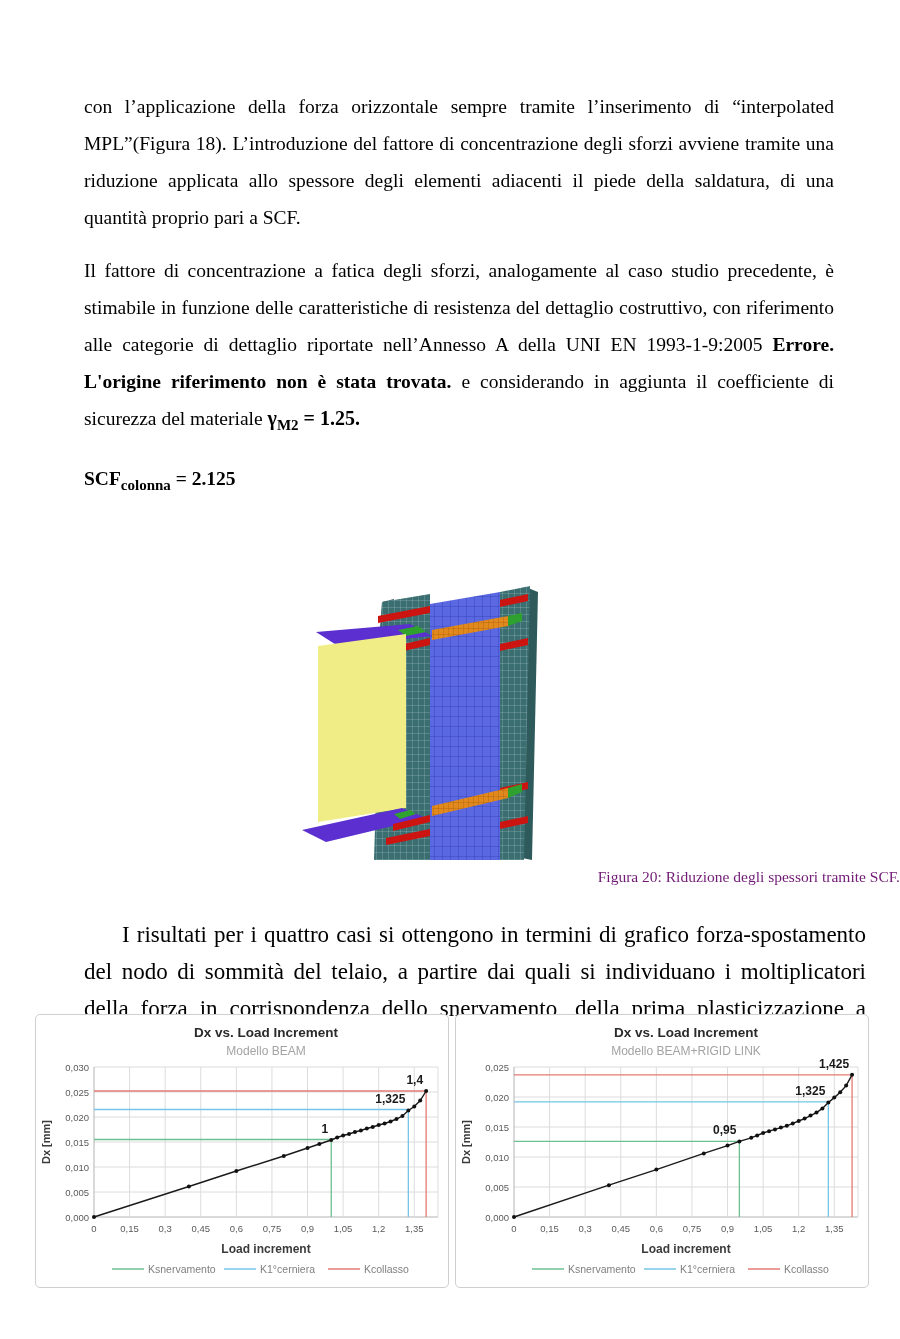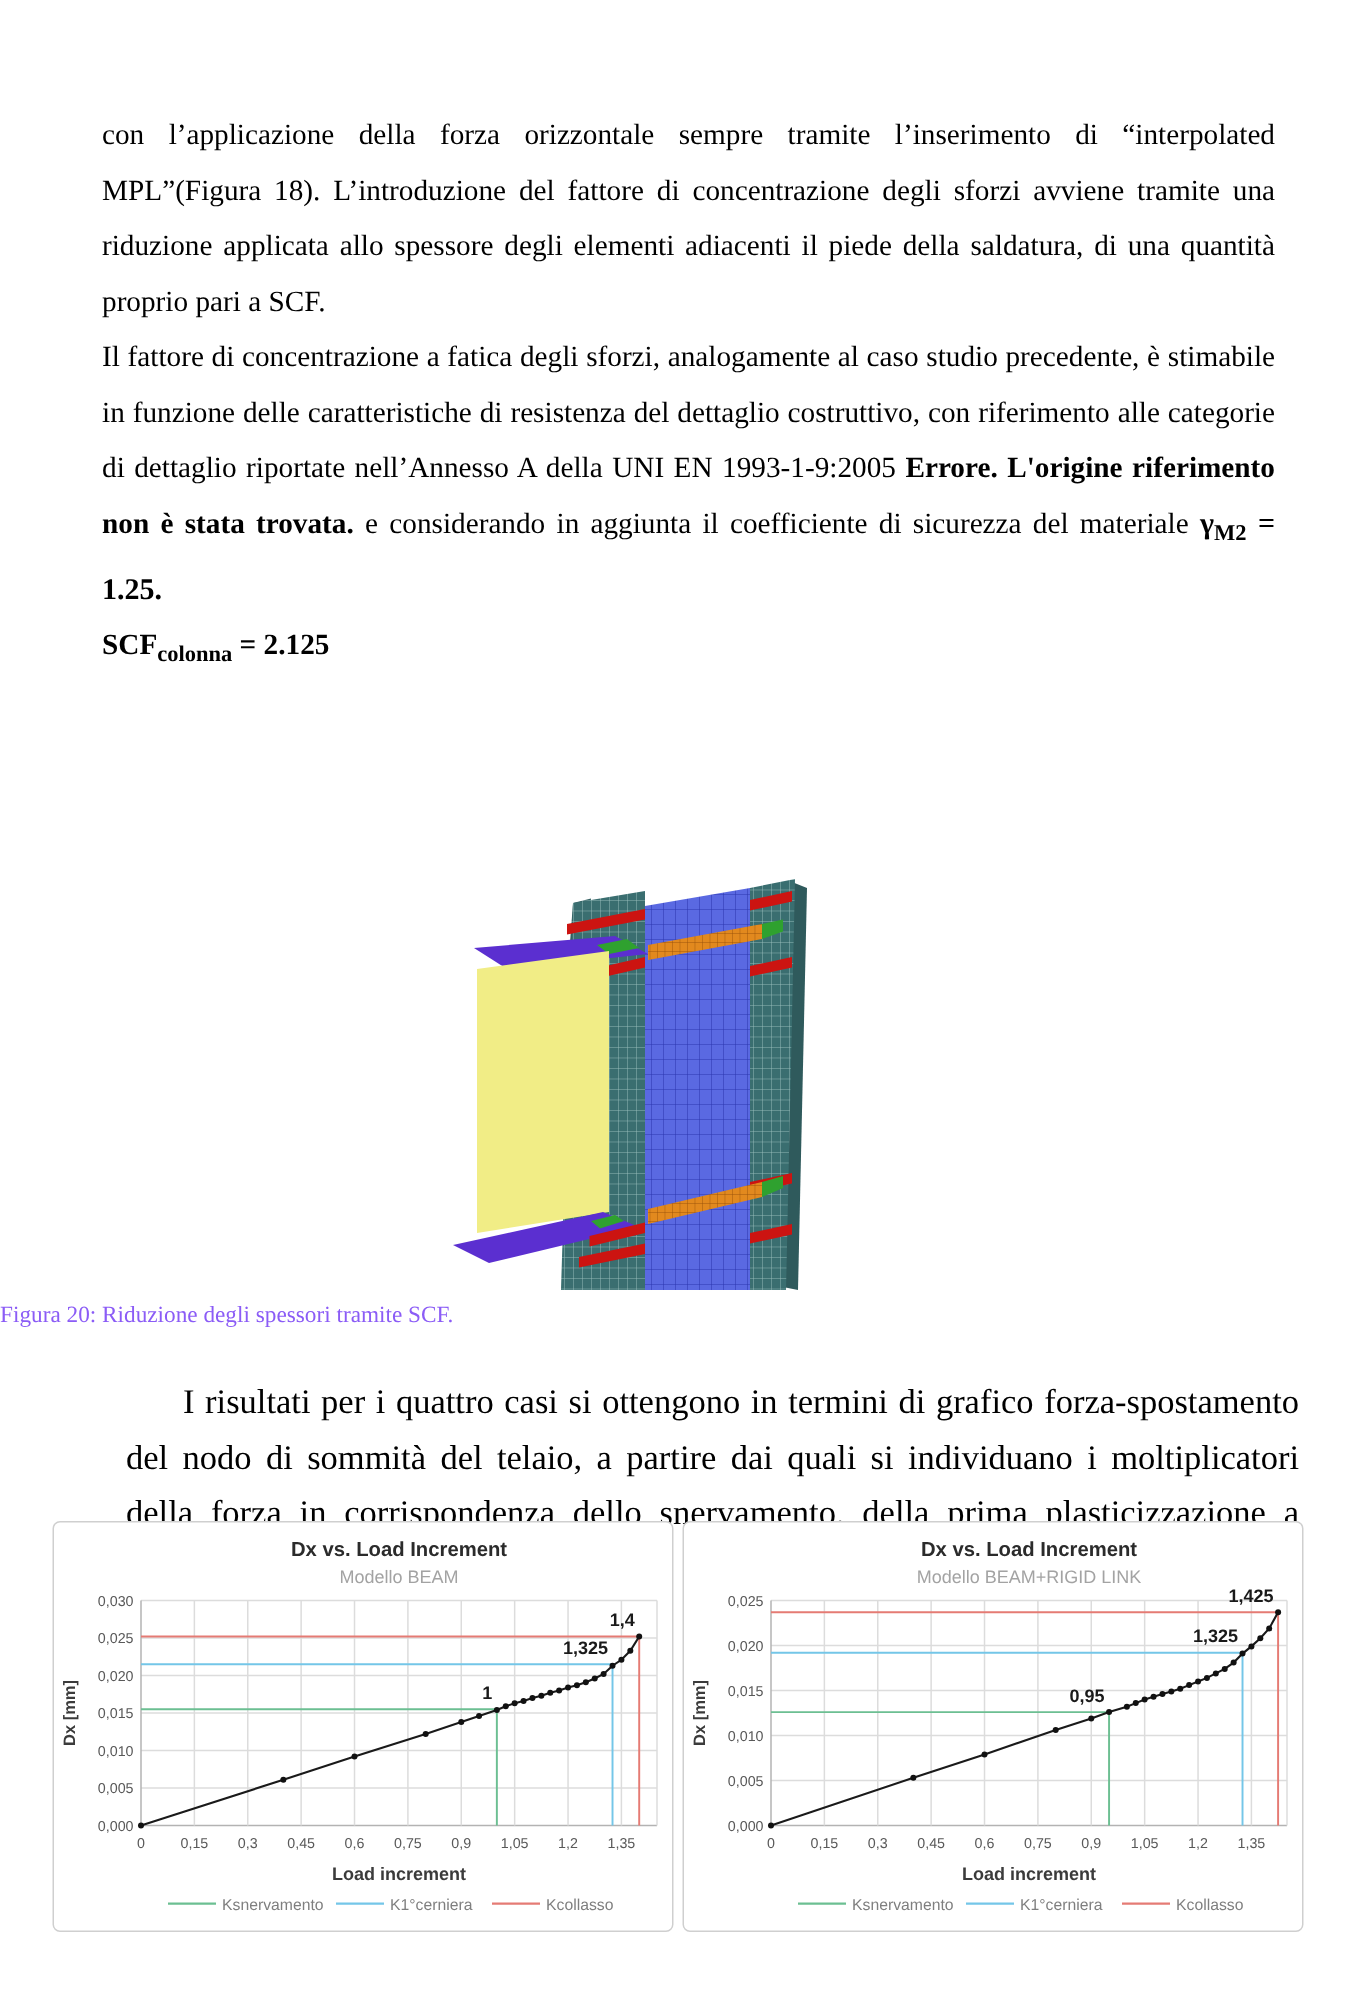--- a/index.html
+++ b/index.html
@@ -1,25 +1,25 @@
 <!DOCTYPE html>
 <html><head>
 <meta charset="utf-8">
 <style>
   html,body{margin:0;padding:0;background:#ffffff;}
   .page{position:relative;width:900px;height:1339px;background:#fff;overflow:hidden;
         font-family:"Liberation Serif",serif;color:#000;}
   .textflow{position:absolute;left:68px;top:72px;width:782px;}
-  .textflow p{margin:0;font-size:19.5px;line-height:37px;text-align:justify;}
+  .textflow p{margin:16px;font-size:19.5px;line-height:37px;text-align:justify;}
   .b{font-weight:bold;}
   .formula{font-size:20px;line-height:37px;font-weight:600;text-align:left;}
   .formula sub,.msub{font-size:15px;font-weight:700;}
   .figwrap{position:absolute;left:298px;top:586px;width:240px;height:274px;}
-  .caption{position:absolute;top:868px;left:0;width:900px;text-align:left;
-           font-size:15.5px;color:#8b5cf6;}
+  .caption{position:absolute;top:868px;left:0;width:900px;text-align:right;
+           font-size:15.5px;color:#701a75;}
   .p4{position:absolute;left:68px;top:900px;width:782px;font-size:23px;line-height:37px;
       text-align:justify;text-indent:38px;margin:16px;}
   .charts{position:absolute;left:35px;top:1014px;display:flex;gap:6px;}
   .chartbox{width:412px;height:272px;border:1px solid #cfcfcf;border-radius:5px;background:#fff;}
   .chartbox svg{display:block;}
   .ctitle{font-family:"Liberation Sans",sans-serif;font-size:13.5px;font-weight:bold;fill:#2b2b2b;}
   .csub{font-family:"Liberation Sans",sans-serif;font-size:12px;fill:#a3a3a3;}
   .ctick{font-family:"Liberation Sans",sans-serif;font-size:9.5px;fill:#595959;}
   .caxis{font-family:"Liberation Sans",sans-serif;font-size:12px;font-weight:bold;fill:#3b3b3b;}
   .cylab{font-family:"Liberation Sans",sans-serif;font-size:11px;font-weight:bold;fill:#3b3b3b;}

